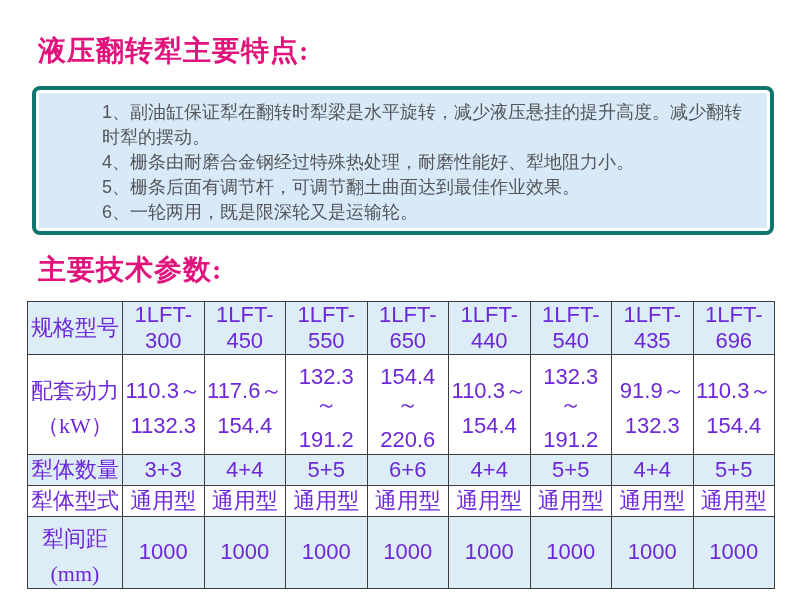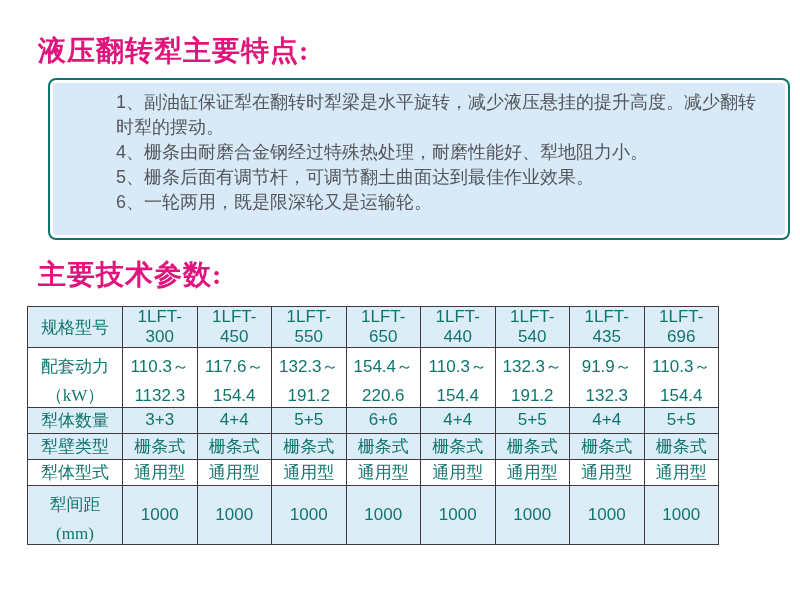--- a/index.html
+++ b/index.html
@@ -5,39 +5,39 @@
   html,body { margin:0; padding:0; background:#ffffff; }
   .page {
     position:relative; width:800px; height:600px; overflow:hidden;
     background:#ffffff; font-family:"Liberation Sans", sans-serif;
   }
   .section-title {
     font-family:"Liberation Serif", serif;
     font-weight:bold; font-size:28px; color:#e0147c;
     letter-spacing:1px;
   }
-  #features-title { margin:32px 0 8px 38px; }
+  #features-title { margin:32px 0 16px 38px; }
   #params-title   { margin:16px 0 12px 38px; }
 
   .feature-box {
-    margin-left:48px; width:742px; box-sizing:border-box;
+    margin-left:32px; width:742px; box-sizing:border-box;
     background:#d8eaf7;
-    border:2px solid #0f766e;
+    border:4px solid #0f766e;
     border-radius:8px;
     box-shadow: inset 0 0 0 3px #ffffff;
-    padding:10px 20px 23px 66px;
+    padding:10px 20px 6px 66px;
   }
   .feature-item {
     font-size:18px; line-height:25px; color:#54565c;
   }
 
   .spec-table {
-    margin-left:27px; width:692px;
+    margin-left:27px; width:748px;
     border-collapse:collapse; table-layout:fixed;
-    font-size:17px; color:#0f766e;
+    font-size:22px; color:#6d28d9;
   }
   .spec-table td, .spec-table th {
     border:1px solid #3c3c3c;
     text-align:center; vertical-align:middle;
     padding:0 2px; font-weight:normal;
     overflow:hidden;
   }
   .row-blue  { background:#ddedf7; }
   .row-white { background:#ffffff; }
   .cn  { font-family:"Liberation Serif", serif; }
@@ -131,31 +131,20 @@
       <td class="num">4+4</td>
       <td class="num">5+5</td>
       <td class="num">6+6</td>
       <td class="num">4+4</td>
       <td class="num">5+5</td>
       <td class="num">4+4</td>
       <td class="num">5+5</td>
     </tr>
 
 
-    <tr class="row-blue" style="height:26px">
-      <td class="cn">犁壁类型</td>
-      <td class="cn">栅条式</td>
-      <td class="cn">栅条式</td>
-      <td class="cn">栅条式</td>
-      <td class="cn">栅条式</td>
-      <td class="cn">栅条式</td>
-      <td class="cn">栅条式</td>
-      <td class="cn">栅条式</td>
-      <td class="cn">栅条式</td>
-    </tr>
 
     <tr class="row-white" style="height:26px">
       <td class="cn">犁体型式</td>
       <td class="cn">通用型</td>
       <td class="cn">通用型</td>
       <td class="cn">通用型</td>
       <td class="cn">通用型</td>
       <td class="cn">通用型</td>
       <td class="cn">通用型</td>
       <td class="cn">通用型</td>

